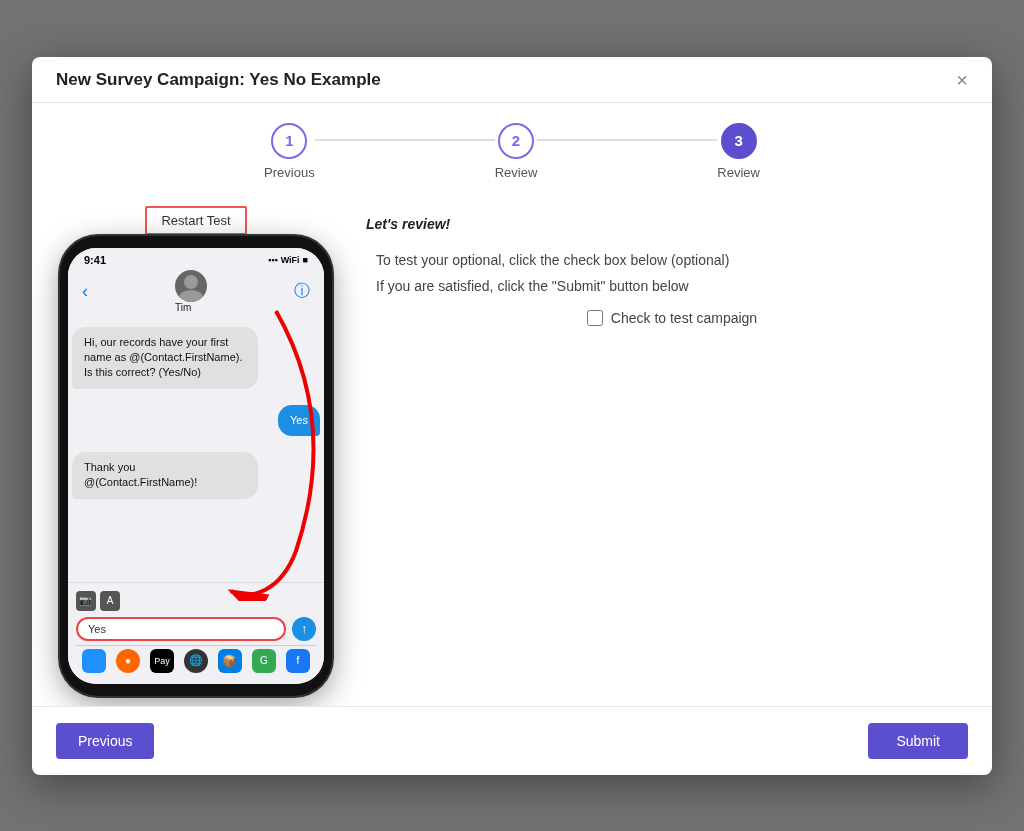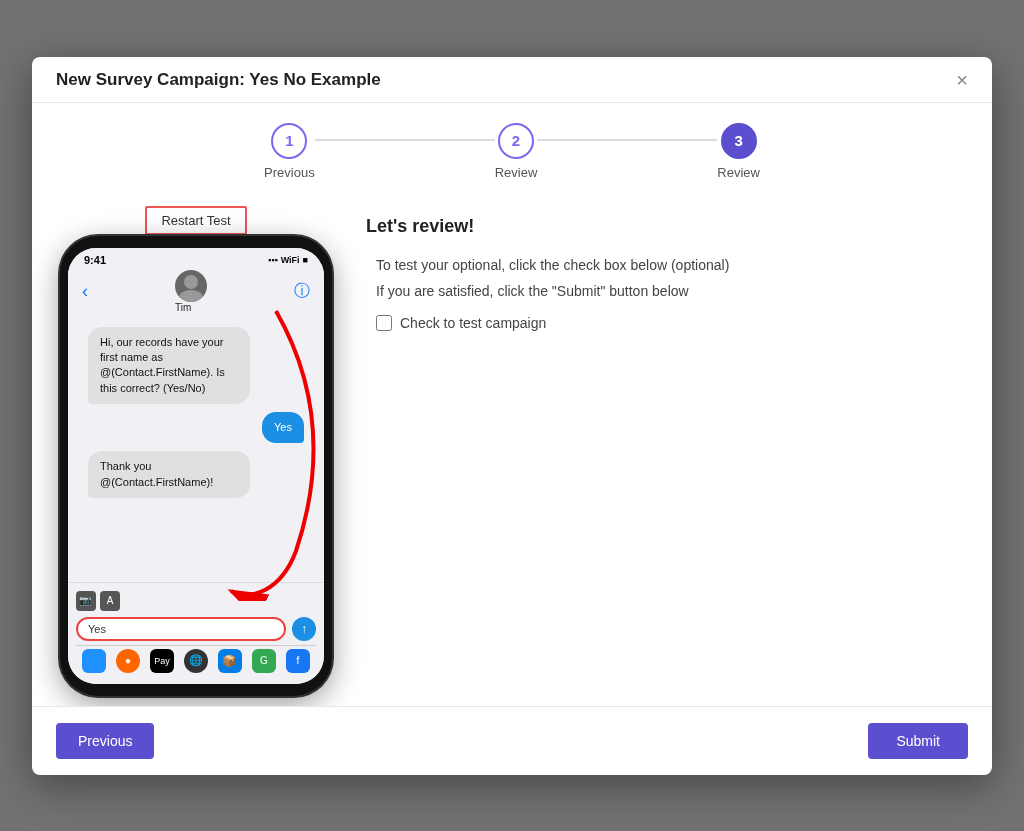--- a/index.html
+++ b/index.html
@@ -162,25 +162,25 @@
       border-radius: 50%;
       background: #666;
       display: flex; align-items: center; justify-content: center;
       color: #fff; font-size: 12px;
       overflow: hidden;
     }
     .contact-name { font-size: 10px; color: #222; }
     .phone-info { color: #007aff; font-size: 16px; }
     .phone-messages {
       flex: 1;
-      padding: 8px 20px;
+      padding: 8px 4px;
       overflow: hidden;
       display: flex;
       flex-direction: column;
-      gap: 8px;
+      gap: 16px;
     }
     .bubble-left {
       background: #e0e0e0;
       border-radius: 14px 14px 14px 4px;
       padding: 8px 12px;
       font-size: 11px;
       max-width: 75%;
       color: #111;
       line-height: 1.4;
     }
@@ -251,37 +251,39 @@
       width: 300px;
       height: 340px;
       pointer-events: none;
     }
     
     .review-section {
       flex: 1;
       padding: 10px 0;
     }
     .review-title {
-      font-size: 18px;
+      font-size: 14px;
       font-weight: 600;
       margin-bottom: 20px;
       color: #222;
+      font-style: italic;
     }
     .review-instruction {
       font-size: 14px;
       color: #444;
       margin-bottom: 10px;
       padding-left: 10px;
     }
     .test-checkbox-row {
       display: flex;
       align-items: center;
       gap: 8px;
       margin-top: 16px;
       padding-left: 10px;
+      justify-content: center;
     }
     .test-checkbox {
       width: 16px; height: 16px;
       border: 1px solid #aaa;
       background: #fff;
       cursor: pointer;
     }
     .test-label {
       font-size: 14px;
       color: #444;

